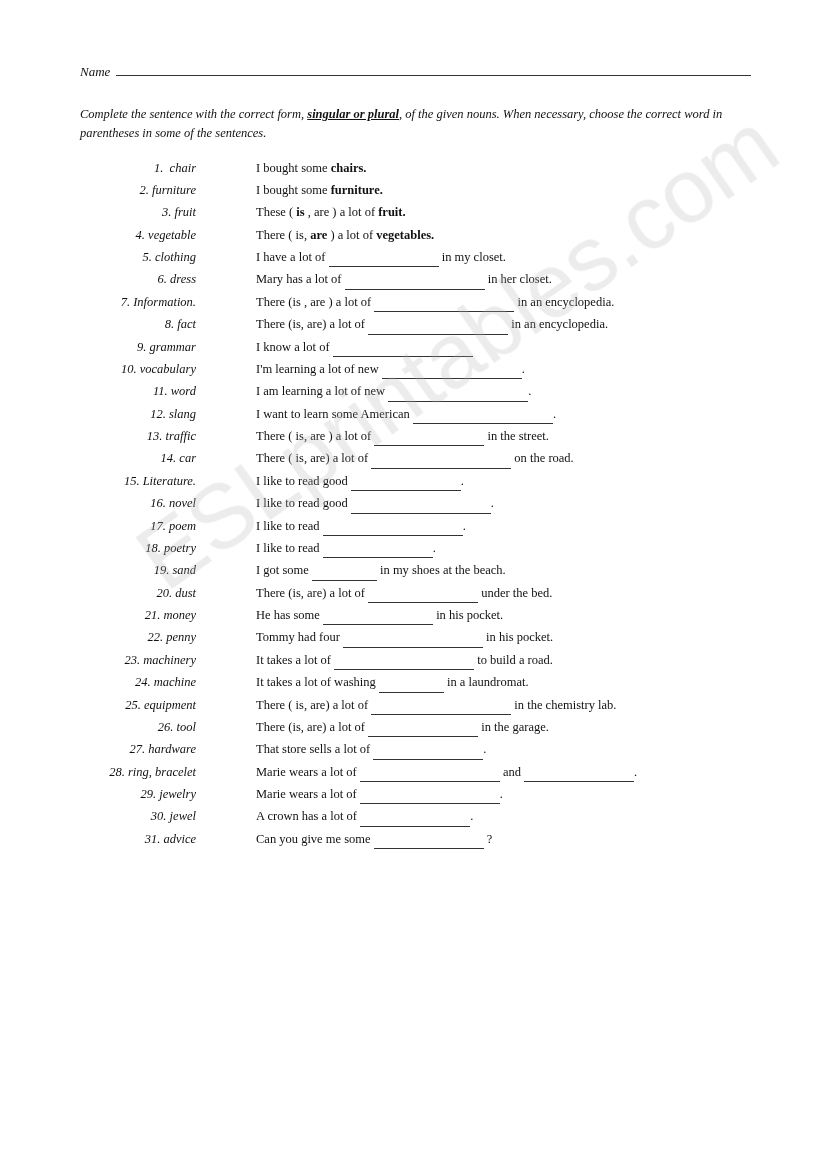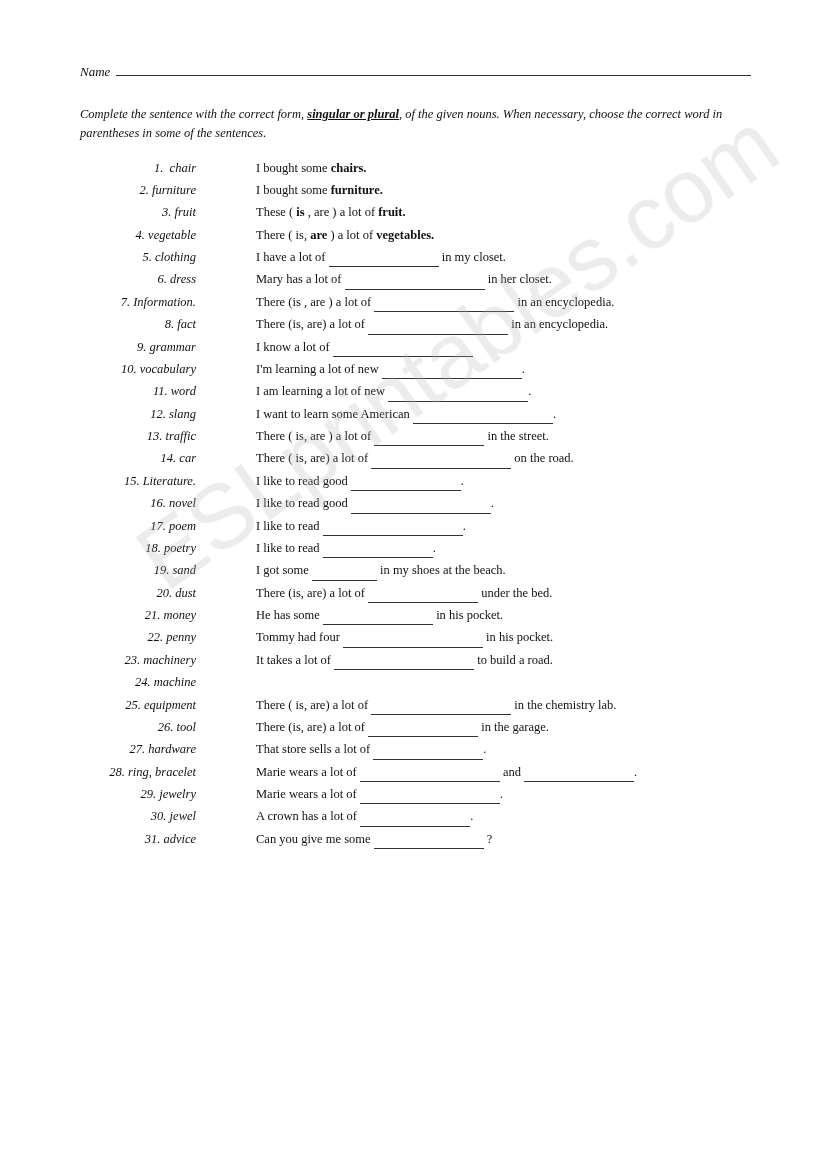--- a/index.html
+++ b/index.html
@@ -230,20 +230,21 @@
     <div class="sentence">Tommy had four <span class="blank blank-long"></span> in his pocket.</div>
   </div>
 
   <div class="exercise-row">
     <div class="num-word">23. machinery</div>
     <div class="sentence">It takes a lot of <span class="blank blank-long"></span> to build a road.</div>
   </div>
 
   <div class="exercise-row">
     <div class="num-word">24. machine</div>
+    <div class="sentence">It takes a lot of washing <span class="blank blank-short"></span> in a laundromat.</div>
   </div>
 
   <div class="exercise-row">
     <div class="num-word">25. equipment</div>
     <div class="sentence">There ( is, are) a lot of <span class="blank blank-long"></span> in the chemistry lab.</div>
   </div>
 
   <div class="exercise-row">
     <div class="num-word">26. tool</div>
     <div class="sentence">There (is, are) a lot of <span class="blank blank-med"></span> in the garage.</div>

